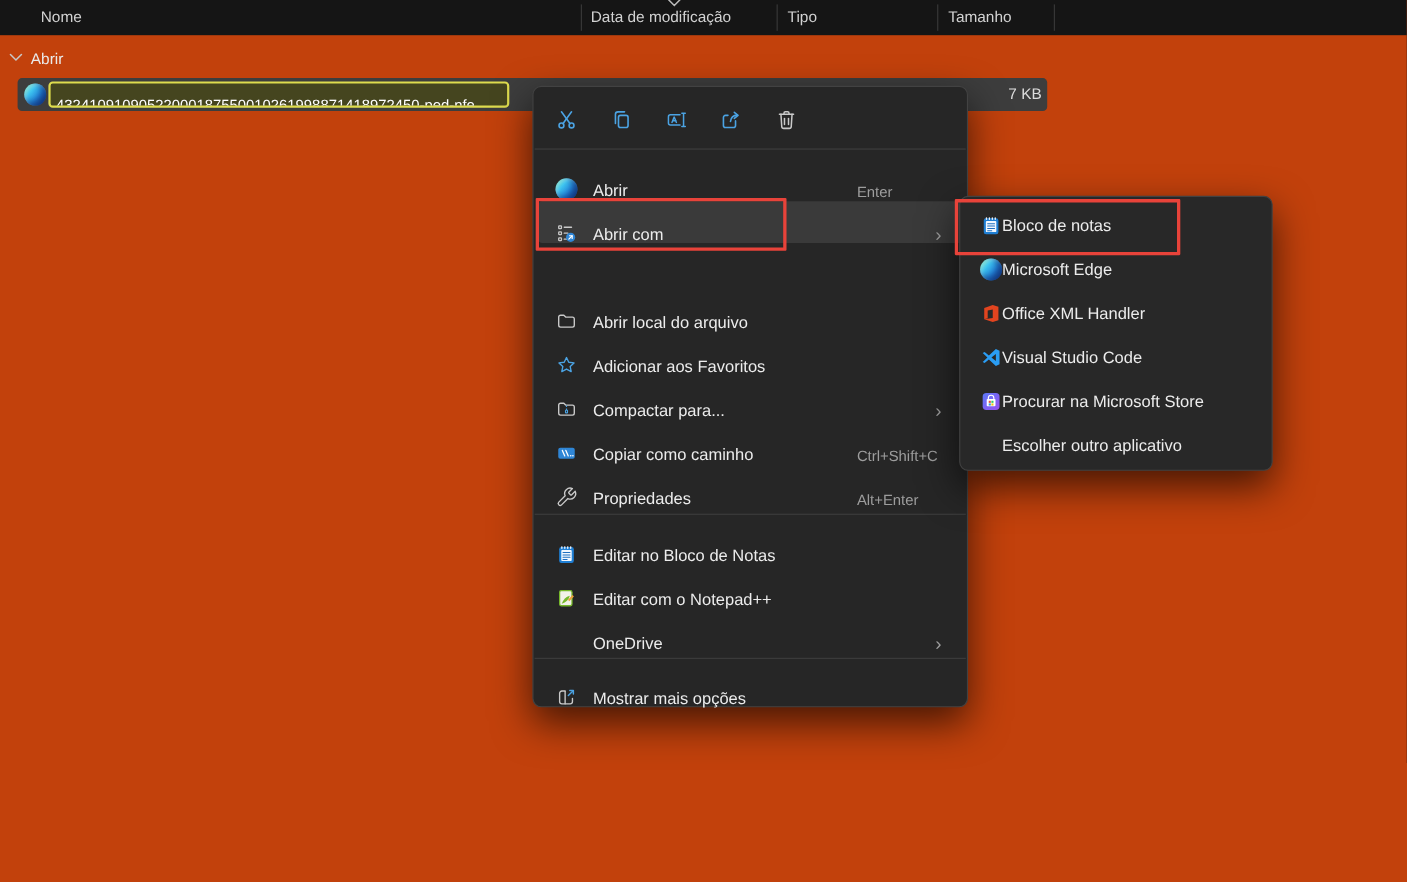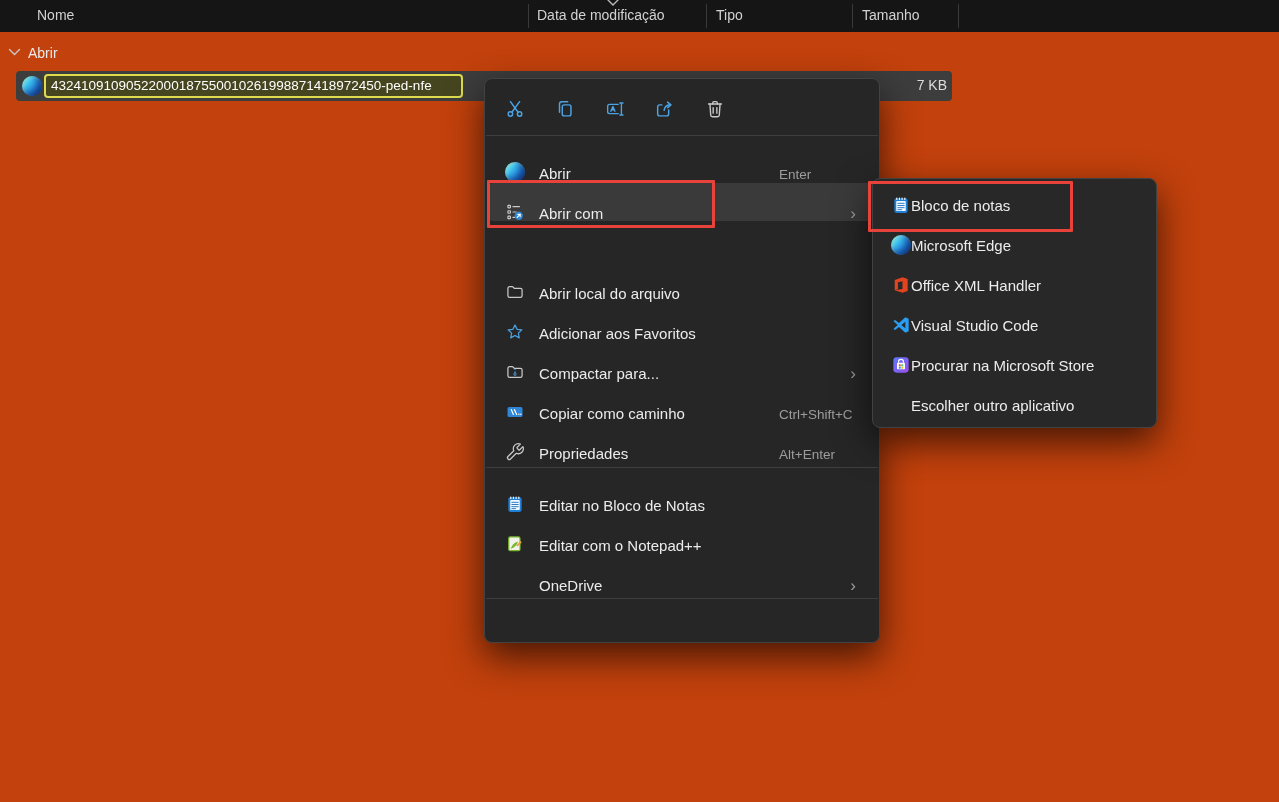--- a/index.html
+++ b/index.html
@@ -12,21 +12,21 @@
   .colsep{position:absolute;top:4px;width:1px;height:24px;background:#3a3a3a;}
   .sortchev{position:absolute;left:606px;top:-2px;}
 
   
   .group-chev{position:absolute;left:8px;top:48px;}
   .group-label{position:absolute;left:28px;top:45px;font-size:14px;color:#eaeaea;}
 
   
   .file-row{position:absolute;left:16px;top:71px;width:936px;height:30px;background:#3d3d3d;border-radius:4px;z-index:5;}
   .file-edge{position:absolute;left:6px;top:5px;width:19px;height:19px;}
-  .name-box{position:absolute;left:28px;top:3px;width:419px;height:24px;box-sizing:border-box;border:2px solid #dedc4e;background:#45451f;border-radius:4px;color:#ffffff;font-size:13.5px;line-height:20px;padding:0 5px;white-space:nowrap;overflow:hidden;}
+  .name-box{position:absolute;left:28px;top:3px;width:419px;height:24px;box-sizing:border-box;border:2px solid #dedc4e;background:#45451f;border-radius:4px;color:#ffffff;font-size:13.5px;line-height:20px;padding:10px 5px;white-space:nowrap;overflow:hidden;}
   .file-size{position:absolute;right:5px;top:6px;font-size:14px;color:#dcdcdc;}
 
   
   .edge-dot{display:inline-block;width:20px;height:20px;border-radius:50%;
     background:linear-gradient(130deg,#63dcb2 4%,#3ec6f0 32%,#2486dd 62%,#1b50a8 92%);
     box-shadow:inset -4px -3px 6px rgba(10,30,90,.55), inset 2px 2px 3px rgba(255,255,255,.28);}
 
   
   .context-menu{position:absolute;left:484px;top:78px;width:396px;height:565px;background:#262626;border:1px solid #424242;border-radius:8px;box-shadow:0 14px 36px rgba(0,0,0,.65);z-index:10;box-sizing:border-box;}
   .qa{position:absolute;top:18px;width:24px;height:24px;display:flex;align-items:center;justify-content:center;cursor:default;}
@@ -247,20 +247,31 @@
     </div>
 
     <div class="mi" style="top:475px">
       <span class="ico"></span>
       <span class="lbl">OneDrive</span>
       <span class="chev">›</span>
     </div>
 
     <div class="menu-div" style="top:519px"></div>
 
+    <div class="mi" style="top:525px">
+      <span class="ico">
+        <svg viewBox="0 0 24 24" fill="none" stroke-linecap="round" stroke-linejoin="round">
+          <path stroke="#c9c9c9" stroke-width="1.5" d="M10.5 5 H7 a2.5 2.5 0 0 0 -2.5 2.5 v9 A2.5 2.5 0 0 0 7 19 h9 a2.5 2.5 0 0 0 2.5 -2.5 V13"></path>
+          <path stroke="#c9c9c9" stroke-width="1.5" d="M10.5 5.5 v13.5"></path>
+          <path stroke="#4ba3e3" stroke-width="1.6" d="M14 10 l5.3 -5.3"></path>
+          <path stroke="#4ba3e3" stroke-width="1.6" d="M15.6 4.4 h3.9 v3.9"></path>
+          </svg>
+      </span>
+      <span class="lbl">Mostrar mais opções</span>
+    </div>
   </div>
 
   <div class="submenu">
 
     <div class="smi" style="top:6px">
       <span class="ico">
         <svg viewBox="0 0 24 24">
           <rect x="4" y="4" width="16" height="17.5" rx="2.5" fill="#1f7fd4"></rect>
           <rect x="6.3" y="7.2" width="11.4" height="12" rx="1" fill="#f2f8ff"></rect>
           <g stroke="#1f6fc0" stroke-width="1.1" stroke-linecap="round">

